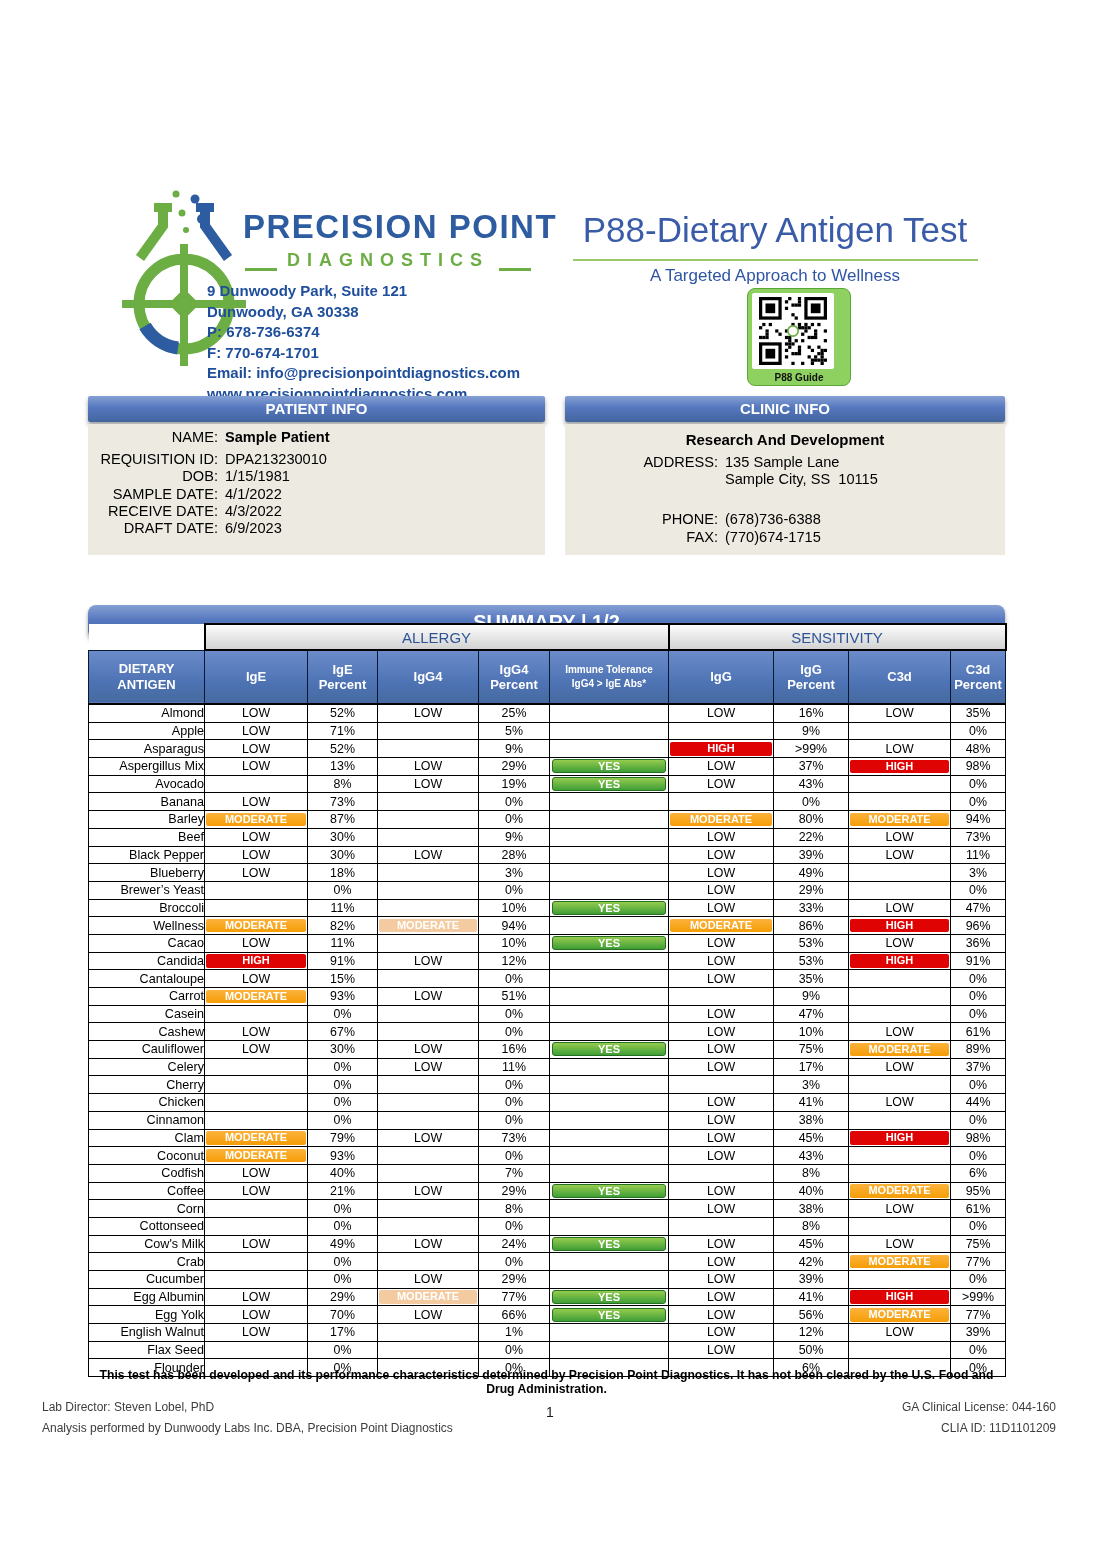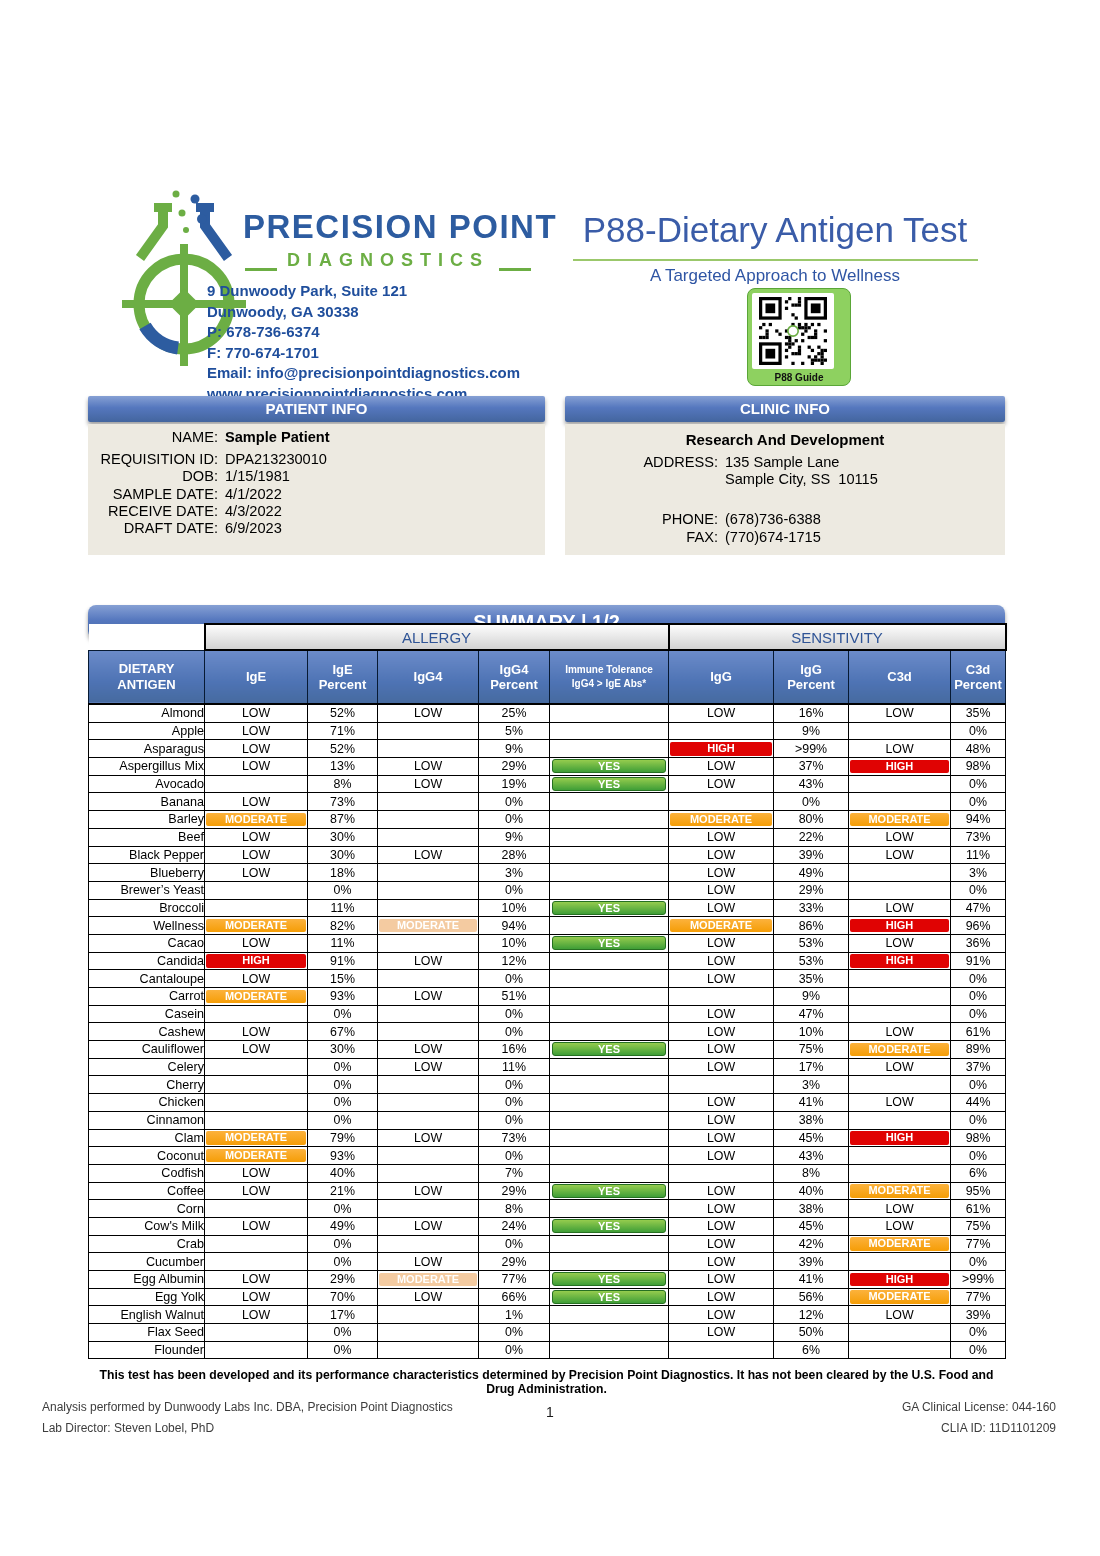--- a/index.html
+++ b/index.html
@@ -681,20 +681,32 @@
         <td>0%</td>
         <td>&nbsp;</td>
         <td>8%</td>
         <td>&nbsp;</td>
         <td>LOW</td>
         <td>38%</td>
         <td>LOW</td>
         <td>61%</td>
       </tr>
       <tr>
+        <td class="antigen">Cottonseed</td>
+        <td>&nbsp;</td>
+        <td>0%</td>
+        <td>&nbsp;</td>
+        <td>0%</td>
+        <td>&nbsp;</td>
+        <td>&nbsp;</td>
+        <td>8%</td>
+        <td>&nbsp;</td>
+        <td>0%</td>
+      </tr>
+      <tr>
         <td class="antigen">Cow's Milk</td>
         <td>LOW</td>
         <td>49%</td>
         <td>LOW</td>
         <td>24%</td>
         <td>
           <span class="chip yes">YES</span>
         </td>
         <td>LOW</td>
         <td>45%</td>
@@ -795,20 +807,20 @@
         <td>&nbsp;</td>
         <td>6%</td>
         <td>&nbsp;</td>
         <td>0%</td>
       </tr>
     </tbody>
 </table>
 
 <div class="footnote">This test has been developed and its performance characteristics determined by Precision Point Diagnostics. It has not been cleared by the U.S. Food and Drug Administration.</div>
 <div class="foot-left">
+  <div>Lab Director: Steven Lobel, PhD</div>
   <div>Analysis performed by Dunwoody Labs Inc. DBA, Precision Point Diagnostics</div>
-  <div>Lab Director: Steven Lobel, PhD</div>
 </div>
 <div class="page-num">1</div>
 <div class="foot-right">
   <div>GA Clinical License: 044-160</div>
   <div>CLIA ID: 11D1101209</div>
 </div>
 
 </body></html>

